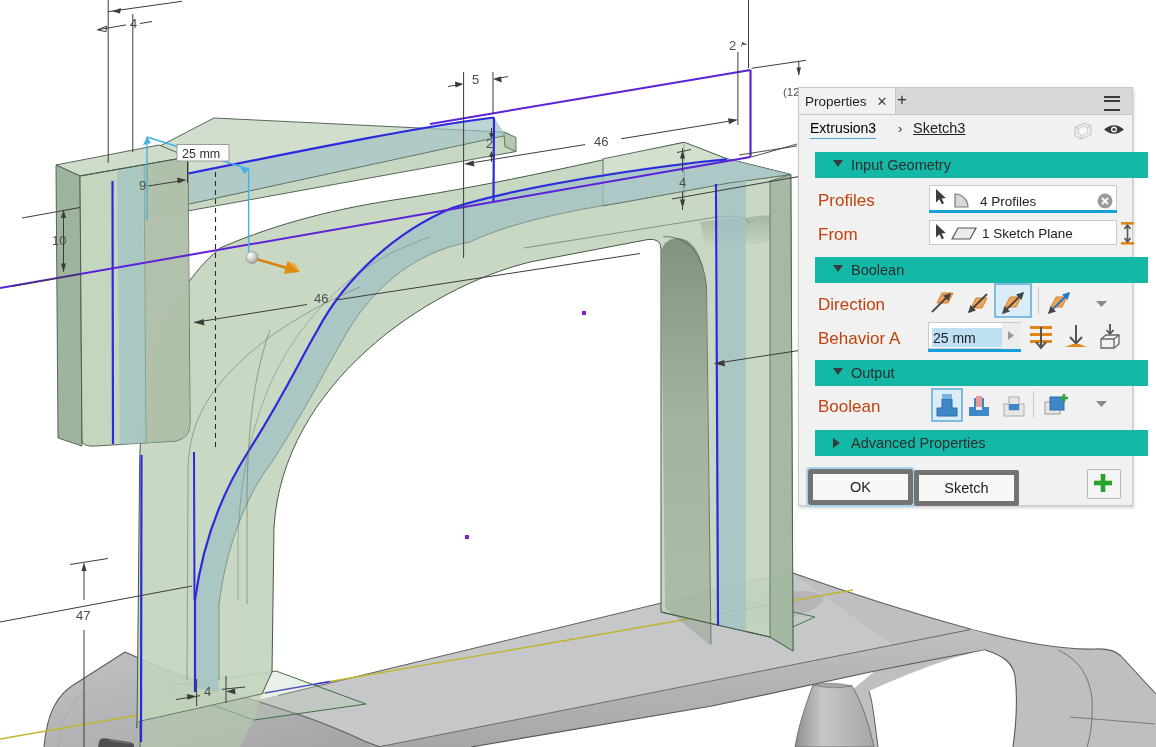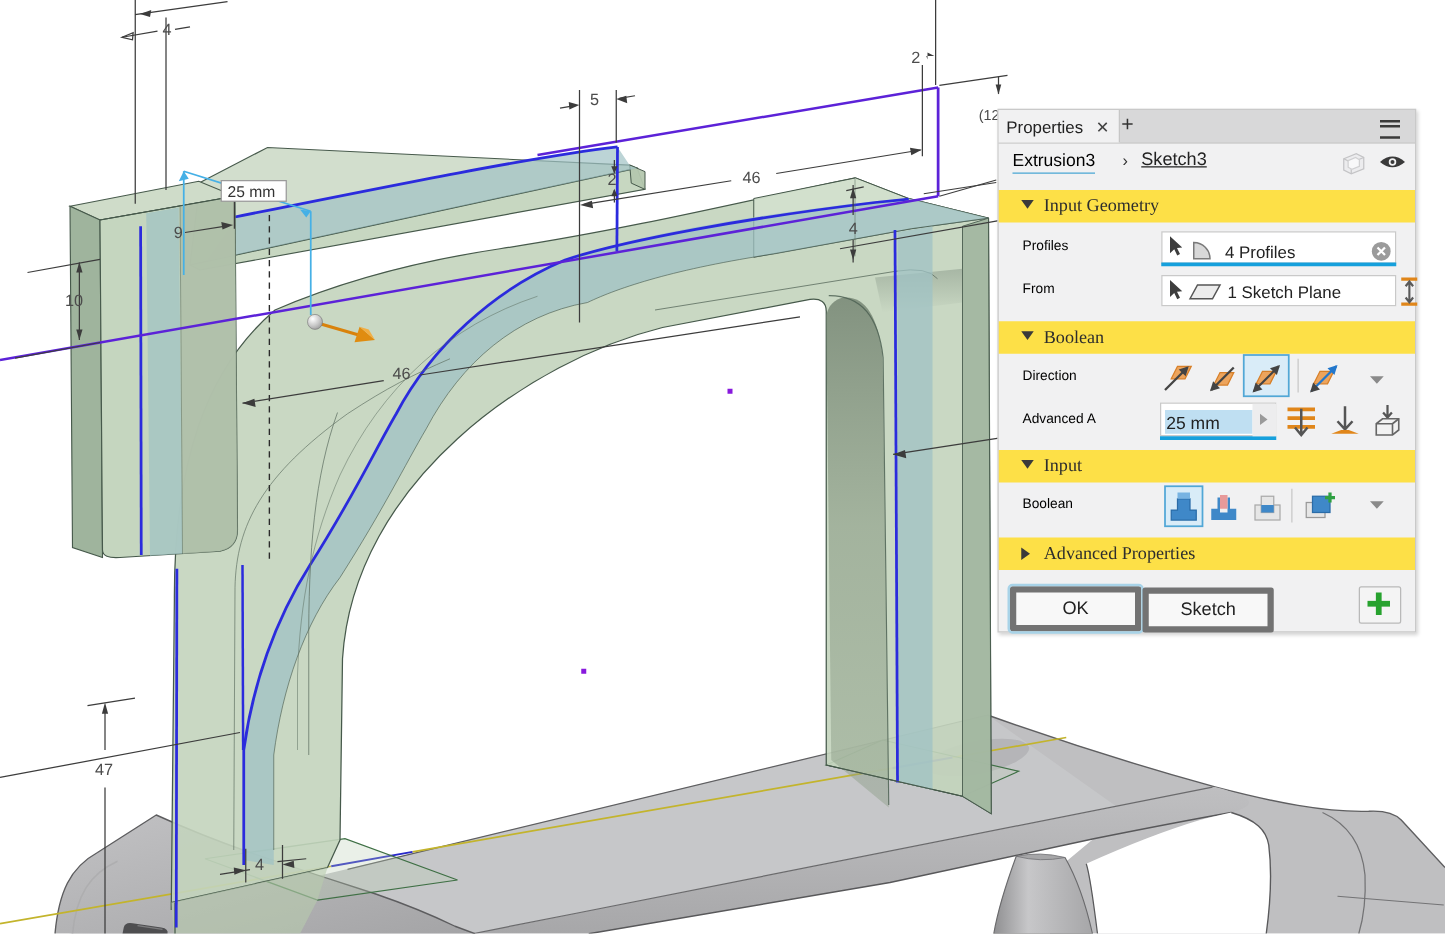--- a/index.html
+++ b/index.html
@@ -15,27 +15,27 @@
     display:flex;align-items:center;font-size:13.5px;color:#222;border-right:1px solid #c6c6c6;}
   #tab1 .x{margin-left:10px;color:#444;font-size:13px;}
   .plus{position:absolute;left:98px;top:2px;font-size:17px;color:#333;}
   .ham{position:absolute;right:12px;top:8px;width:16px;height:11px;
     border-top:2.2px solid #3a3a3a;border-bottom:2.2px solid #3a3a3a;}
   .ham:after{content:"";display:block;height:2.2px;background:#3a3a3a;margin-top:2.2px;}
   #crumb{position:absolute;left:0;top:27px;width:100%;height:31px;background:#f1f1f2;}
   #crumb .ex{position:absolute;left:11px;top:5px;font-size:14px;color:#000000;border-bottom:1.5px solid #49a6d4;padding-bottom:2px;}
   #crumb .gt{position:absolute;left:99px;top:6px;font-size:13px;color:#333;}
   #crumb .sk{position:absolute;left:114px;top:5px;font-size:14.5px;color:#222;text-decoration:underline;}
-  .hdr{position:absolute;left:0;width:100%;height:26px;background:#fde047;
-    font-size:14.5px;color:#2d2d2d;font-family:Liberation Serif, serif;}
+  .hdr{position:absolute;left:16px;width:100%;height:26px;background:#14b8a6;
+    font-size:14.5px;color:#2d2d2d;}
   .hdr .tri{position:absolute;left:18px;top:8px;width:0;height:0;}
   .tri.down{border-left:5.5px solid transparent;border-right:5.5px solid transparent;border-top:7px solid #3a3a3a;}
   .tri.right{border-top:5.5px solid transparent;border-bottom:5.5px solid transparent;border-left:7px solid #3a3a3a;}
   .hdr .t{position:absolute;left:36px;top:5px;}
-  .lbl{position:absolute;font-size:11px;color:#000000;}
+  .lbl{position:absolute;font-size:17px;color:#c2410c;}
   .vbox{position:absolute;background:#fff;border:1px solid #c9c9c9;box-sizing:border-box;}
   .blueline{position:absolute;background:#16a0dc;}
   #okbtn,#cbtn{position:absolute;background:#f8f8f8;border:5px solid #737373;border-radius:2px;
      font-size:14.5px;color:#222;text-align:center;line-height:26px;}
   #okbtn{outline:2px solid #a8d3e8;}
   #plusbtn{position:absolute;background:#f4f4f4;border:1px solid #b9b9b9;border-radius:2px;}
 </style>
 </head>
 <body>
 <div id="stage">
@@ -331,26 +331,26 @@
   <div class="lbl" style="left:19px;top:103px">Profiles</div>
   <div class="vbox" style="left:130px;top:97px;width:188px;height:26px"></div>
   <div class="blueline" style="left:130px;top:122px;width:188px;height:2.5px"></div>
   <div class="lbl" style="left:19px;top:137px">From</div>
   <div class="vbox" style="left:130px;top:132px;width:188px;height:25px"></div>
   <div class="hdr" style="top:169px">
         <span class="tri down"></span>
         <span class="t">Boolean</span>
       </div>
   <div class="lbl" style="left:19px;top:207px">Direction</div>
-  <div class="lbl" style="left:19px;top:241px">Advanced A</div>
+  <div class="lbl" style="left:19px;top:241px">Behavior A</div>
   <div class="vbox" style="left:129px;top:234px;width:93px;height:27px"></div>
   <div class="blueline" style="left:129px;top:261px;width:93px;height:2.5px"></div>
   <div class="hdr" style="top:272px">
         <span class="tri down"></span>
-        <span class="t">Input</span>
+        <span class="t">Output</span>
       </div>
   <div class="lbl" style="left:19px;top:309px">Boolean</div>
   <div class="hdr" style="top:342px">
         <span class="tri right"></span>
         <span class="t">Advanced Properties</span>
       </div>
   <div id="okbtn" style="left:9px;top:381px;width:95px;height:26px">OK</div>
   <div id="cbtn" style="left:115px;top:382px;width:95px;height:26px">Sketch</div>
   <div id="plusbtn" style="left:288px;top:381px;width:32px;height:28px"></div>
   <svg id="psvg" width="335" height="419" style="position:absolute;left:0;top:0;pointer-events:none">

